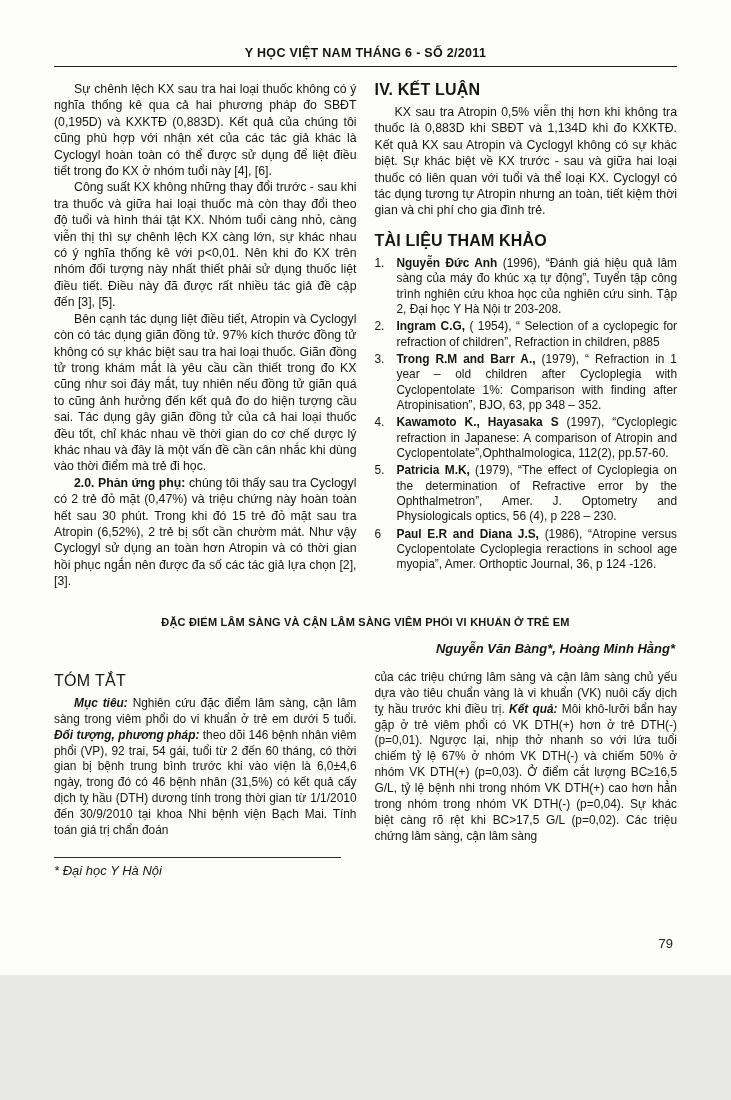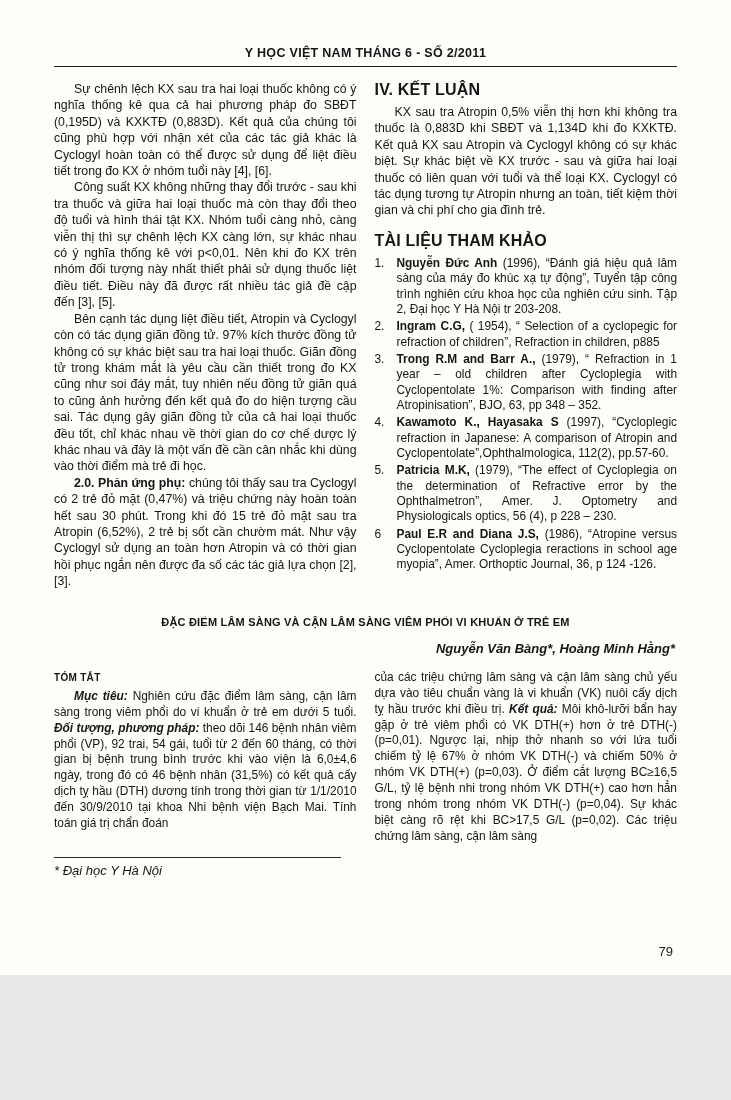--- a/index.html
+++ b/index.html
@@ -24,33 +24,33 @@
 
   .ref { display:flex; font-size:11.9px; line-height:1.29; text-align:justify; margin-bottom:2px; }
   .ref-num { flex:0 0 22px; }
   .ref-body { flex:1 1 auto; min-width:0; }
   .ref-author { font-weight:700; }
 
   .article2 { margin-top:24px; }
   .article2-title { text-align:center; font-weight:700; font-size:11px; line-height:1.55; letter-spacing:.2px; }
   .article2-authors { text-align:right; font-weight:700; font-style:italic; font-size:13px; margin:10px 2px 14px 0; }
 
-  .abstract-heading { font-weight:700; font-size:10px; margin:2px 0 6px 0; letter-spacing:.3px; }
+  .abstract-heading { font-weight:400; font-size:16px; margin:2px 0 6px 0; letter-spacing:.3px; }
   p.abstract {
     font-size:11.9px; line-height:1.34; text-align:justify; margin:0;
   }
   p.abstract.indent { text-indent:20px; }
 
   .footnote {
     margin-top:12px; width:46%;
     border-top:1.2px solid #2a2a2a; padding-top:4px;
     font-size:13px; line-height:1.4;
   }
   .footnote .affil { font-style:italic; }
-  .page-number { position:absolute; right:58px; bottom:16px; font-size:13px; color:#222; }
+  .page-number { position:absolute; right:58px; bottom:24px; font-size:13px; color:#222; }
 </style>
 </head>
 <body>
 
 <div class="page">
 
   <div class="journal-header">Y HỌC VIỆT NAM THÁNG 6 - SỐ 2/2011</div>
   <hr class="header-rule">
 
   <div class="cols">

